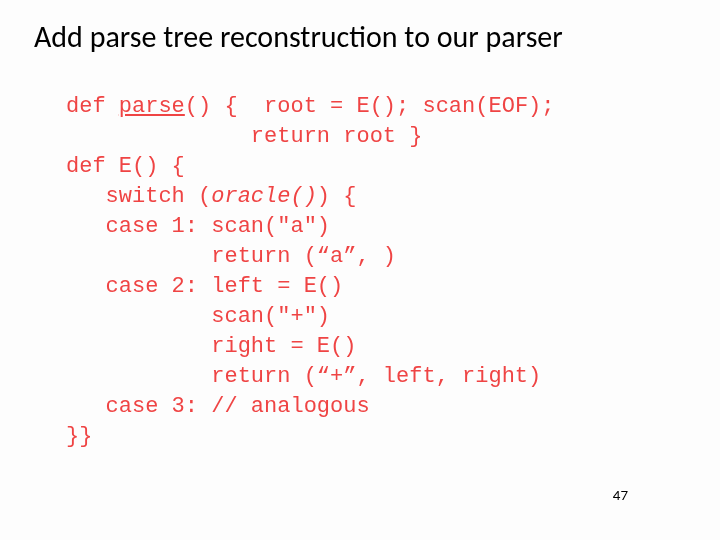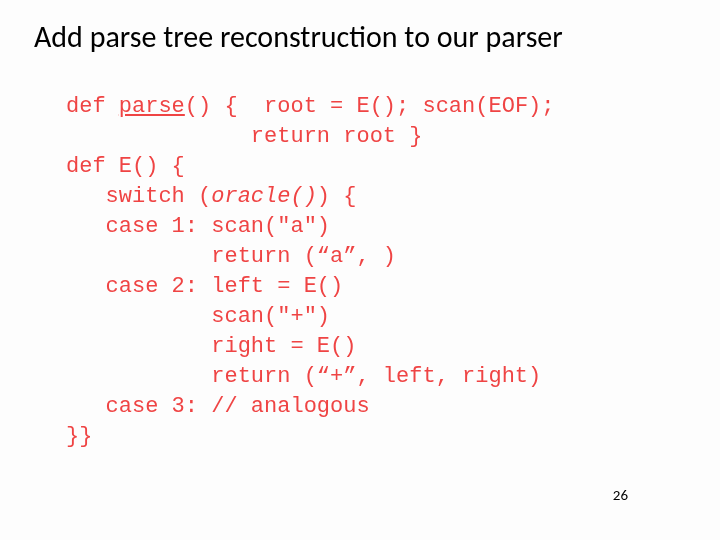--- a/index.html
+++ b/index.html
@@ -62,14 +62,14 @@
 <span>   switch (</span><span class="it">oracle()</span><span>) {</span>
 <span>   case 1: scan("a")</span>
 <span>           return (“a”, )</span>
 <span>   case 2: left = E()</span>
 <span>           scan("+")</span>
 <span>           right = E()</span>
 <span>           return (“+”, left, right)</span>
 <span>   case 3: // analogous</span>
 <span>}}</span></div>
 
-  <div class="pagenum">26</div>
+  <div class="pagenum">47</div>
 </div>
 
 </body></html>

